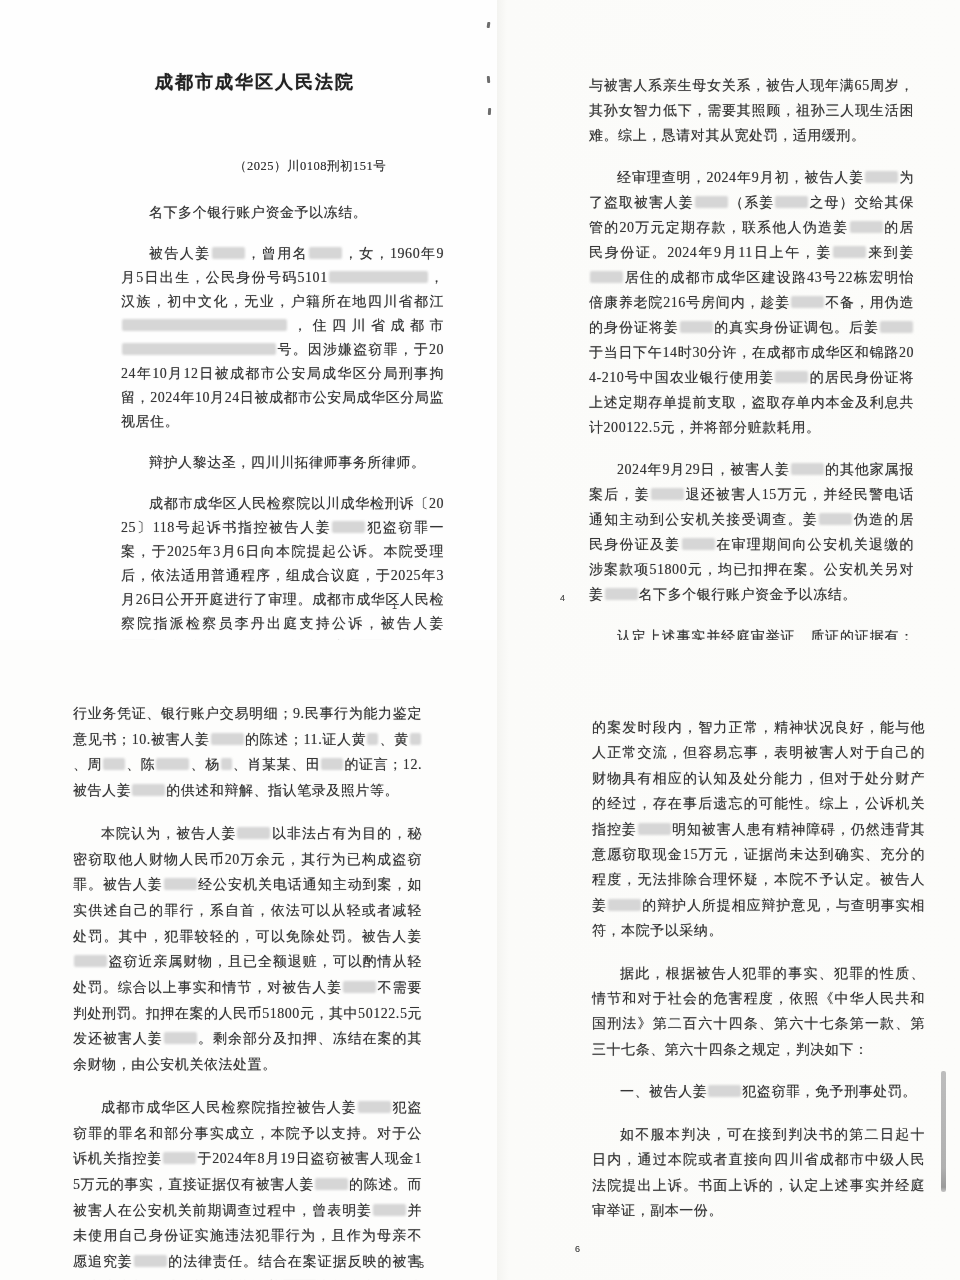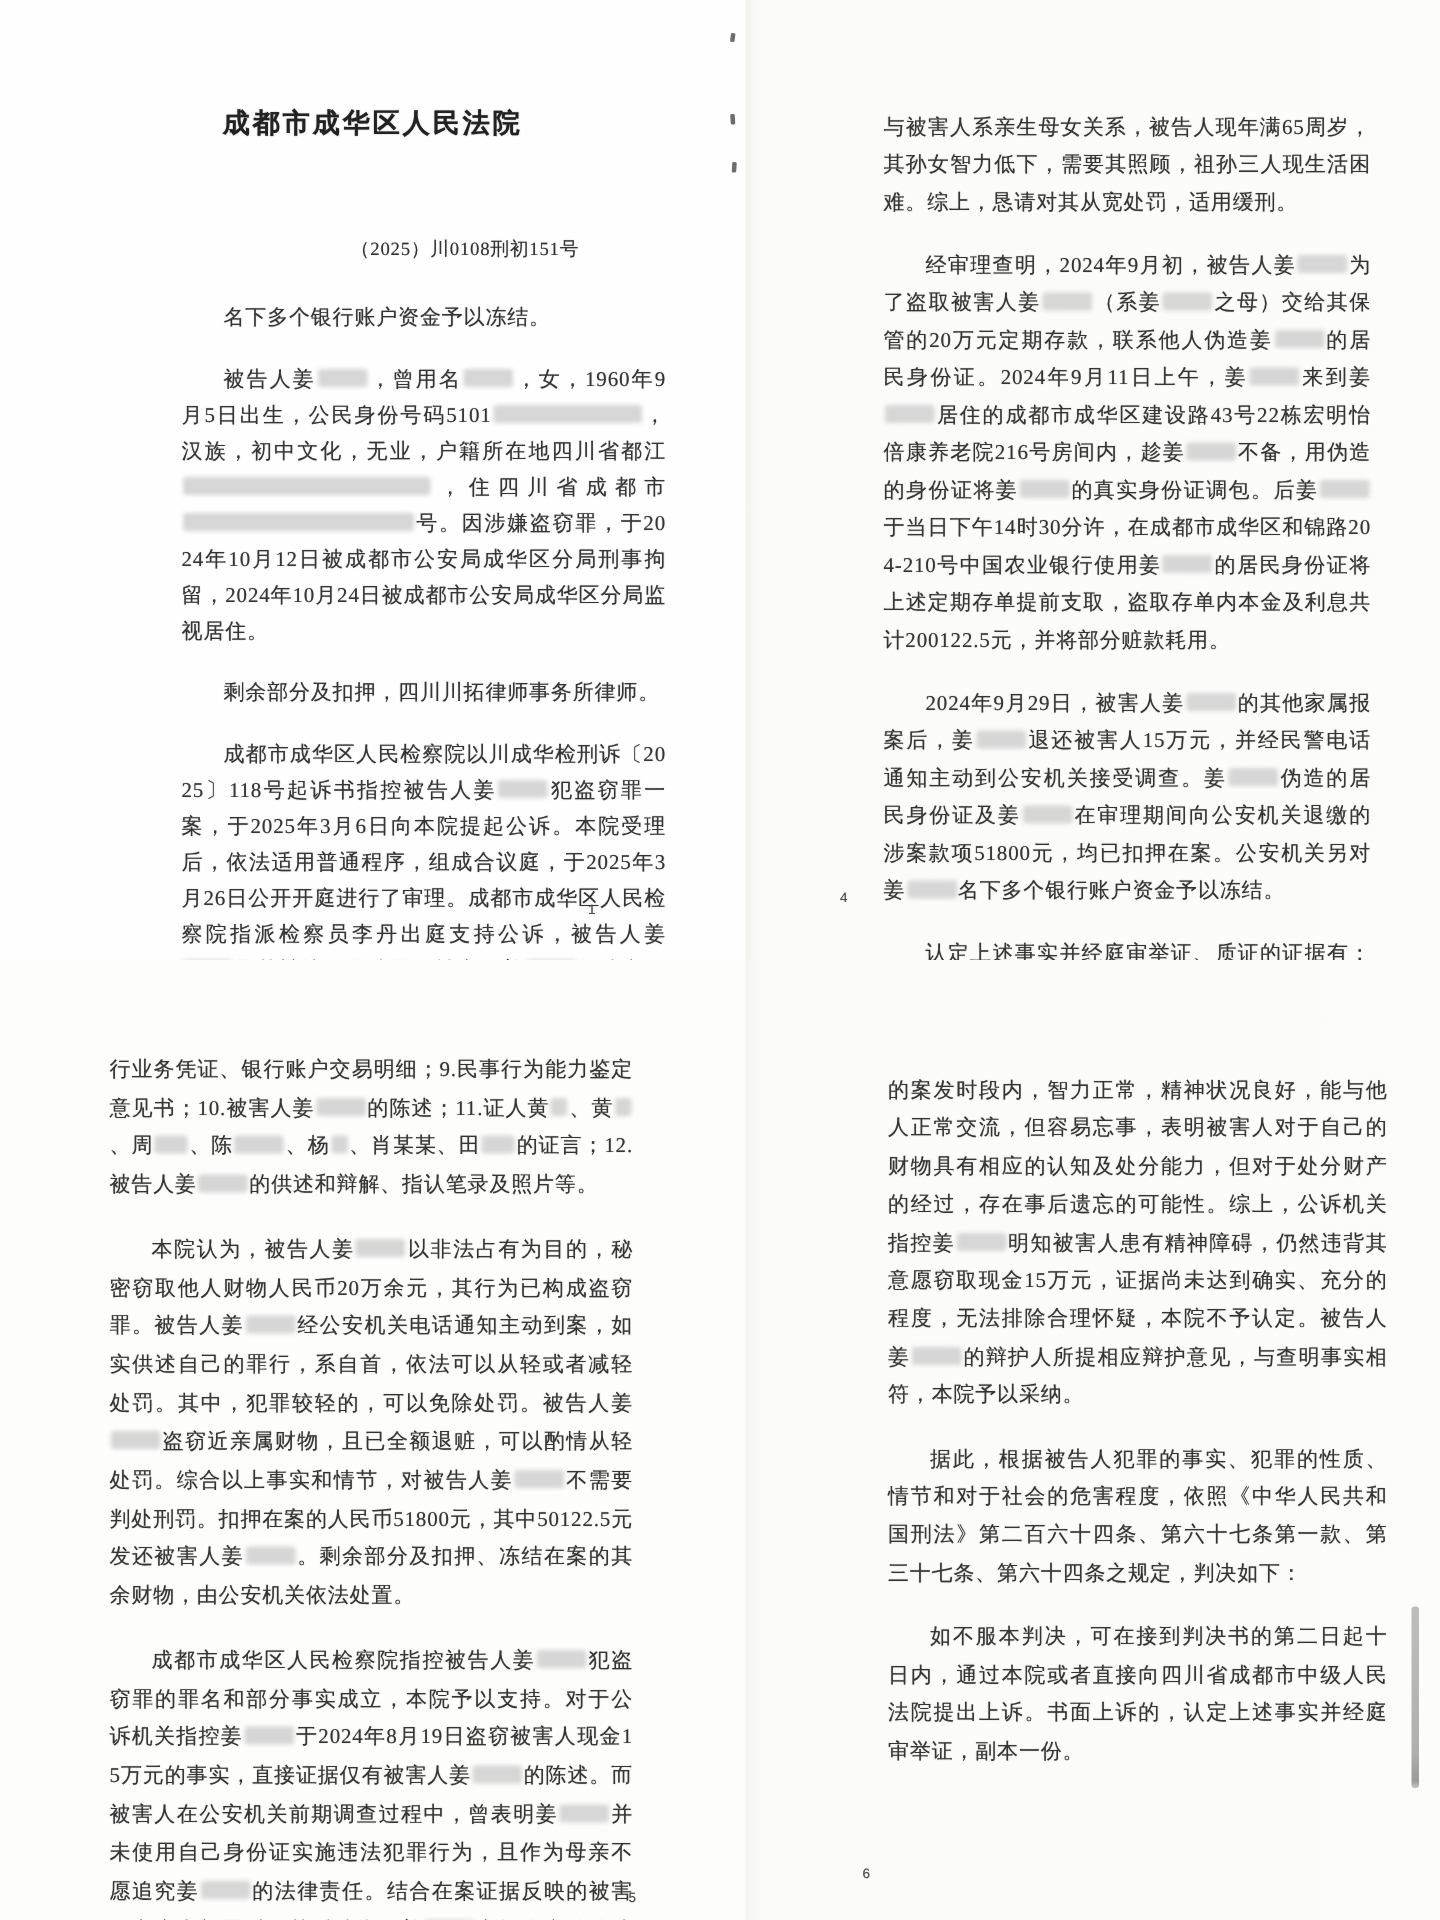--- a/index.html
+++ b/index.html
@@ -3,21 +3,21 @@
 <meta charset="utf-8">
 <style>
   html,body{margin:0;padding:0;}
   body{
     width:960px;height:1280px;position:relative;overflow:hidden;
     background:radial-gradient(ellipse at 50% 45%, #ffffff 55%, #f5f5f2 100%);
     font-family:"Liberation Serif","DejaVu Serif",serif;
     color:#343434;
   }
   .page{position:absolute;}
-  .page-tl{left:0;   top:0;    width:497px;height:640px;background:#fefefe;}
+  .page-tl{left:0;   top:0;    width:497px;height:640px;background:#fefefe;padding-left:13px;}
   .page-tr{left:497px;top:0;   width:463px;height:640px;
     background:linear-gradient(90deg,#f3f3f0 0,#fbfbf9 10px,#fcfcfa 100%);}
   .page-bl{left:0;   top:640px;width:497px;height:640px;background:#fdfdfc;}
   .page-br{left:497px;top:640px;width:463px;height:640px;
     background:linear-gradient(90deg,#f4f4f1 0,#fbfbf9 12px,#fcfcfa 100%);}
 
   .court-title{
     position:absolute;left:0;top:70px;width:100%;text-align:center;
     font-size:18px;font-weight:700;letter-spacing:2px;color:#222;
     text-shadow:0 0 0.8px rgba(30,30,30,.6);
@@ -74,21 +74,21 @@
 </style>
 </head>
 <body>
 
 <div class="page page-tl">
   <div class="court-title">成都市成华区人民法院</div>
   <div class="case-no">（2025）川0108刑初151号</div>
   <div class="page-body">
       <p class="indent">名下多个银行账户资金予以冻结。</p>
       <p class="indent">被告人姜<span class="redact" style="width: 33px;"></span>，曾用名<span class="redact" style="width: 33px;"></span>，女，1960年9月5日出生，公民身份号码5101<span class="redact" style="width: 99px;"></span>，汉族，初中文化，无业，户籍所在地四川省都江<span class="redact" style="width: 165px;"></span>，住四川省成都市<span class="redact" style="width: 154px;"></span>号。因涉嫌盗窃罪，于2024年10月12日被成都市公安局成华区分局刑事拘留，2024年10月24日被成都市公安局成华区分局监视居住。</p>
-      <p class="indent">剩余部分及扣押，四川川拓律师事务所律师。</p>
+      <p class="indent">辩护人黎达圣，四川川拓律师事务所律师。</p>
       <p class="indent">成都市成华区人民检察院以川成华检刑诉〔2025〕118号起诉书指控被告人姜<span class="redact" style="width: 33px;"></span>犯盗窃罪一案，于2025年3月6日向本院提起公诉。本院受理后，依法适用普通程序，组成合议庭，于2025年3月26日公开开庭进行了审理。成都市成华区人民检察院指派检察员李丹出庭支持公诉，被告人姜<span class="redact" style="width: 33px;"></span>及其辩护人黎达圣，被害人姜<span class="redact" style="width: 33px;"></span>的法定代理人黄<span class="redact" style="width: 11px;"></span>、诉讼代理人李神宝到庭参加诉讼。现已审理终结。</p>
     </div>
   <div class="page-number pn-1">1</div>
 </div>
 
 <div class="page page-tr">
   <div class="page-body">
       <p>与被害人系亲生母女关系，被告人现年满65周岁，其孙女智力低下，需要其照顾，祖孙三人现生活困难。综上，恳请对其从宽处罚，适用缓刑。</p>
       <p class="indent">经审理查明，2024年9月初，被告人姜<span class="redact" style="width: 33px;"></span>为了盗取被害人姜<span class="redact" style="width: 33px;"></span>（系姜<span class="redact" style="width: 33px;"></span>之母）交给其保管的20万元定期存款，联系他人伪造姜<span class="redact" style="width: 33px;"></span>的居民身份证。2024年9月11日上午，姜<span class="redact" style="width: 33px;"></span>来到姜<span class="redact" style="width: 33px;"></span>居住的成都市成华区建设路43号22栋宏明怡倍康养老院216号房间内，趁姜<span class="redact" style="width: 33px;"></span>不备，用伪造的身份证将姜<span class="redact" style="width: 33px;"></span>的真实身份证调包。后姜<span class="redact" style="width: 33px;"></span>于当日下午14时30分许，在成都市成华区和锦路204-210号中国农业银行使用姜<span class="redact" style="width: 33px;"></span>的居民身份证将上述定期存单提前支取，盗取存单内本金及利息共计200122.5元，并将部分赃款耗用。</p>
       <p class="indent">2024年9月29日，被害人姜<span class="redact" style="width: 33px;"></span>的其他家属报案后，姜<span class="redact" style="width: 33px;"></span>退还被害人15万元，并经民警电话通知主动到公安机关接受调查。姜<span class="redact" style="width: 33px;"></span>伪造的居民身份证及姜<span class="redact" style="width: 33px;"></span>在审理期间向公安机关退缴的涉案款项51800元，均已扣押在案。公安机关另对姜<span class="redact" style="width: 33px;"></span>名下多个银行账户资金予以冻结。</p>
@@ -103,20 +103,21 @@
       <p class="indent">本院认为，被告人姜<span class="redact" style="width: 33px;"></span>以非法占有为目的，秘密窃取他人财物人民币20万余元，其行为已构成盗窃罪。被告人姜<span class="redact" style="width: 33px;"></span>经公安机关电话通知主动到案，如实供述自己的罪行，系自首，依法可以从轻或者减轻处罚。其中，犯罪较轻的，可以免除处罚。被告人姜<span class="redact" style="width: 33px;"></span>盗窃近亲属财物，且已全额退赃，可以酌情从轻处罚。综合以上事实和情节，对被告人姜<span class="redact" style="width: 33px;"></span>不需要判处刑罚。扣押在案的人民币51800元，其中50122.5元发还被害人姜<span class="redact" style="width: 33px;"></span>。剩余部分及扣押、冻结在案的其余财物，由公安机关依法处置。</p>
       <p class="indent">成都市成华区人民检察院指控被告人姜<span class="redact" style="width: 33px;"></span>犯盗窃罪的罪名和部分事实成立，本院予以支持。对于公诉机关指控姜<span class="redact" style="width: 33px;"></span>于2024年8月19日盗窃被害人现金15万元的事实，直接证据仅有被害人姜<span class="redact" style="width: 33px;"></span>的陈述。而被害人在公安机关前期调查过程中，曾表明姜<span class="redact" style="width: 33px;"></span>并未使用自己身份证实施违法犯罪行为，且作为母亲不愿追究姜<span class="redact" style="width: 33px;"></span>的法律责任。结合在案证据反映的被害人家庭内部矛盾，其后续指证姜<span class="redact" style="width: 33px;"></span>实施盗窃的陈述真实性存疑。同时，证人杨某、肖某某的证言证实，被害人在养老院生活期间即指控</p>
     </div>
   <div class="page-number pn-3">5</div>
 </div>
 
 <div class="page page-br">
   <div class="page-body">
       <p>的案发时段内，智力正常，精神状况良好，能与他人正常交流，但容易忘事，表明被害人对于自己的财物具有相应的认知及处分能力，但对于处分财产的经过，存在事后遗忘的可能性。综上，公诉机关指控姜<span class="redact" style="width: 33px;"></span>明知被害人患有精神障碍，仍然违背其意愿窃取现金15万元，证据尚未达到确实、充分的程度，无法排除合理怀疑，本院不予认定。被告人姜<span class="redact" style="width: 33px;"></span>的辩护人所提相应辩护意见，与查明事实相符，本院予以采纳。</p>
       <p class="indent">据此，根据被告人犯罪的事实、犯罪的性质、情节和对于社会的危害程度，依照《中华人民共和国刑法》第二百六十四条、第六十七条第一款、第三十七条、第六十四条之规定，判决如下：</p>
+      <p class="indent">一、被告人姜<span class="redact" style="width: 33px;"></span>犯盗窃罪，免予刑事处罚。</p>
       <p class="indent">如不服本判决，可在接到判决书的第二日起十日内，通过本院或者直接向四川省成都市中级人民法院提出上诉。书面上诉的，认定上述事实并经庭审举证，副本一份。</p>
     </div>
   <div class="page-number pn-4">6</div>
 </div>
 
 <div class="artifact artifact-a"></div>
 <div class="artifact artifact-b"></div>
 <div class="artifact artifact-c"></div>
 <div class="artifact-line"></div>
 

